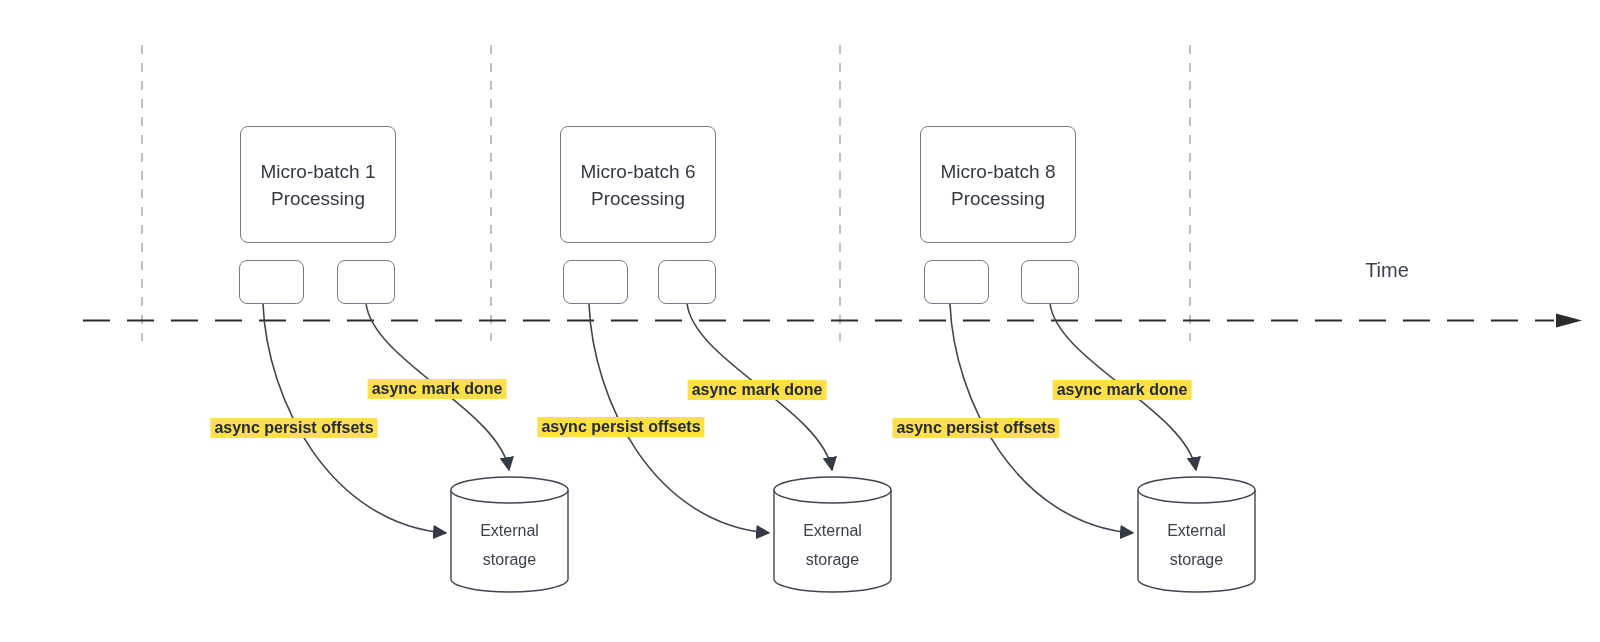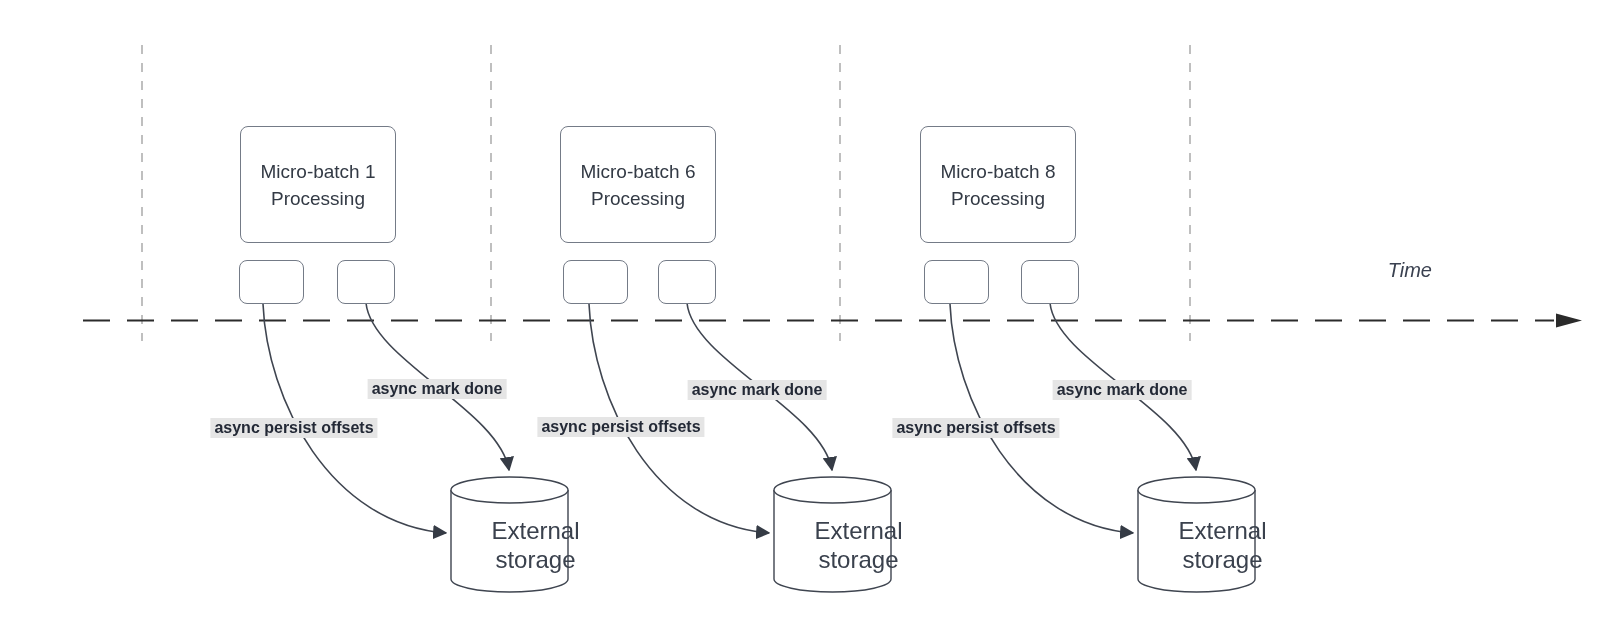--- a/index.html
+++ b/index.html
@@ -30,44 +30,44 @@
   .bx0{left:240px}.bx1{left:560px}.bx2{left:920px}
   .smallA{width:65px;height:44px;top:260px;}
   .sa0{left:239px}.sa1{left:563px}.sa2{left:924px}
   .smallB{width:58px;height:44px;top:260px;}
   .sb0{left:337px}.sb1{left:658px}.sb2{left:1021px}
 
   
   .edge-label{
     position:absolute;
     transform:translate(-50%,-50%);
-    background:#e5e5e5;
+    background:#fde047;
     padding:1px 4px;
     font-size:16px;font-weight:700;color:#232936;
     white-space:nowrap;
     text-align:right;
   }
   .pl0{left:294px;top:428px}.pl1{left:621px;top:427px}.pl2{left:976px;top:428px}
   .ml0{left:437px;top:389px}.ml1{left:757px;top:390px}.ml2{left:1122px;top:390px}
 
   
   .cylinder{position:absolute;width:119px;height:117px;top:476px;}
   .cy0{left:450px}.cy1{left:773px}.cy2{left:1137px}
   .cylinder svg{position:absolute;left:0;top:0;}
   .cyl-label{
     position:absolute;left:0;top:26px;width:119px;height:86px;
     display:flex;align-items:center;justify-content:center;
     text-align:center;
-    font-size:24px;line-height:29px;color:#3a414d;padding-left:26px;
+    font-size:16px;line-height:29px;color:#3a414d;
   }
 
   .time-label{
     position:absolute;left:1342px;top:259px;width:90px;
-    text-align:right;
-    font-size:20px;color:#3a4150;font-style:italic;
+    text-align:center;
+    font-size:20px;color:#3a4150;
   }
 </style>
 </head>
 <body>
 
 <div class="canvas">
 
   <svg class="layer-svg" viewBox="0 0 1600 642" xmlns="http://www.w3.org/2000/svg">
     <defs>
       <marker id="arrow" viewBox="0 0 10 10" refX="9" refY="5" markerWidth="9" markerHeight="9" orient="auto-start-reverse">

